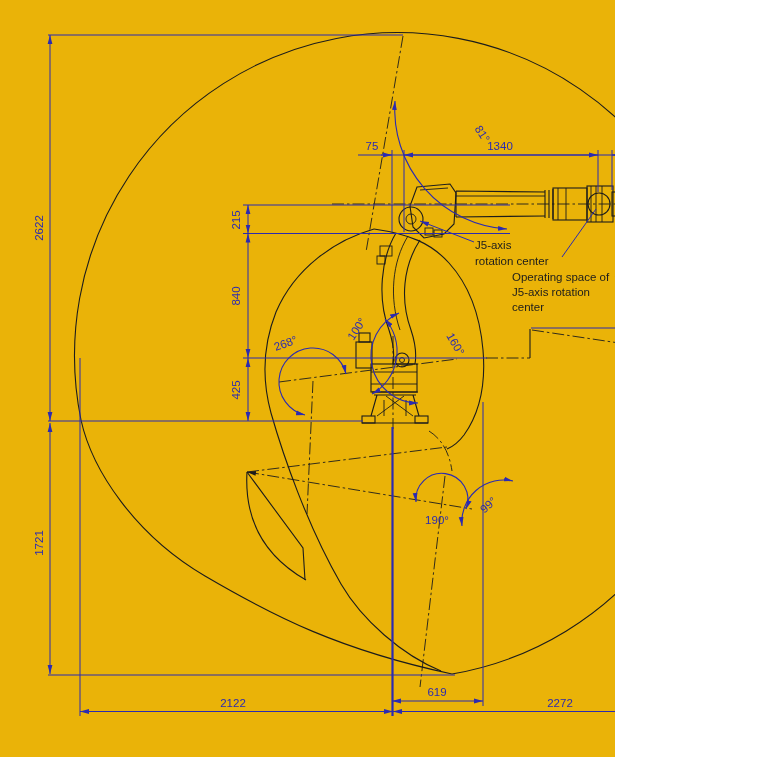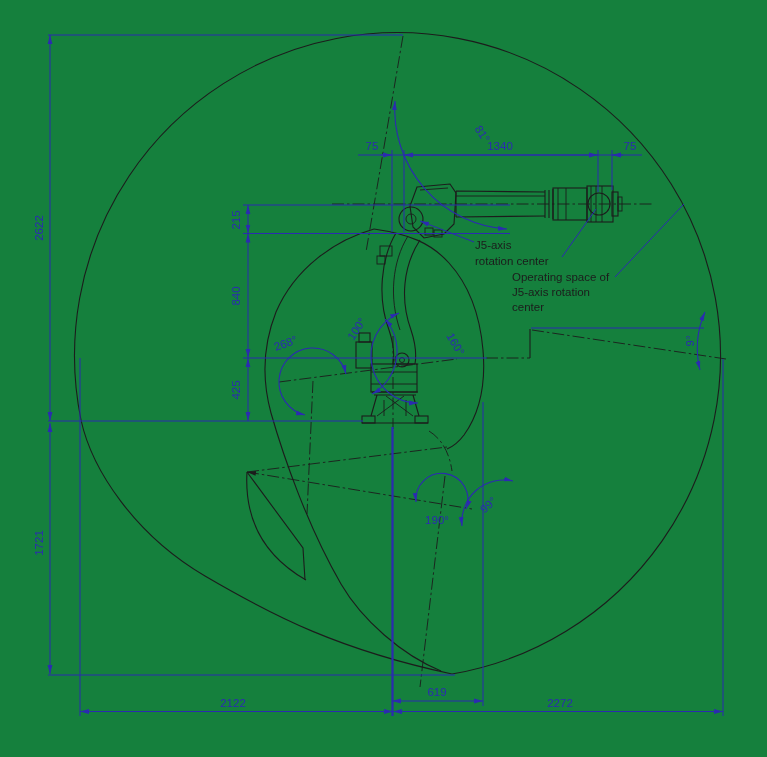--- a/index.html
+++ b/index.html
@@ -1,16 +1,16 @@
 <!DOCTYPE html>
 <html><head>
 <meta charset="utf-8">
 <style>
   html,body{margin:0;padding:0;background:#ffffff;}
-  .stage{position:relative;width:767px;height:757px;background:#15803d;overflow:hidden;}
+  .stage{position:relative;width:615px;height:757px;background:#eab308;overflow:hidden;}
   svg{display:block;}
   text{font-family:"Liberation Sans","DejaVu Sans",sans-serif;}
   .dimtxt{fill:#2b2bb0;font-size:11.5px;}
   .notetxt{fill:#1c1c1c;font-size:11.5px;}
   .blk{stroke:#1c1c1c;fill:none;stroke-width:1.1;}
   .blkthin{stroke:#1c1c1c;fill:none;stroke-width:0.9;}
   .cl{stroke:#1c1c1c;fill:none;stroke-width:0.9;stroke-dasharray:12 3 2.5 3;}
   .dim{stroke:#2b2bb0;fill:none;stroke-width:1;}
   .dimthick{stroke:#2b2bb0;fill:none;stroke-width:2.2;}
   .arc{stroke:#2b2bb0;fill:none;stroke-width:1.1;}

